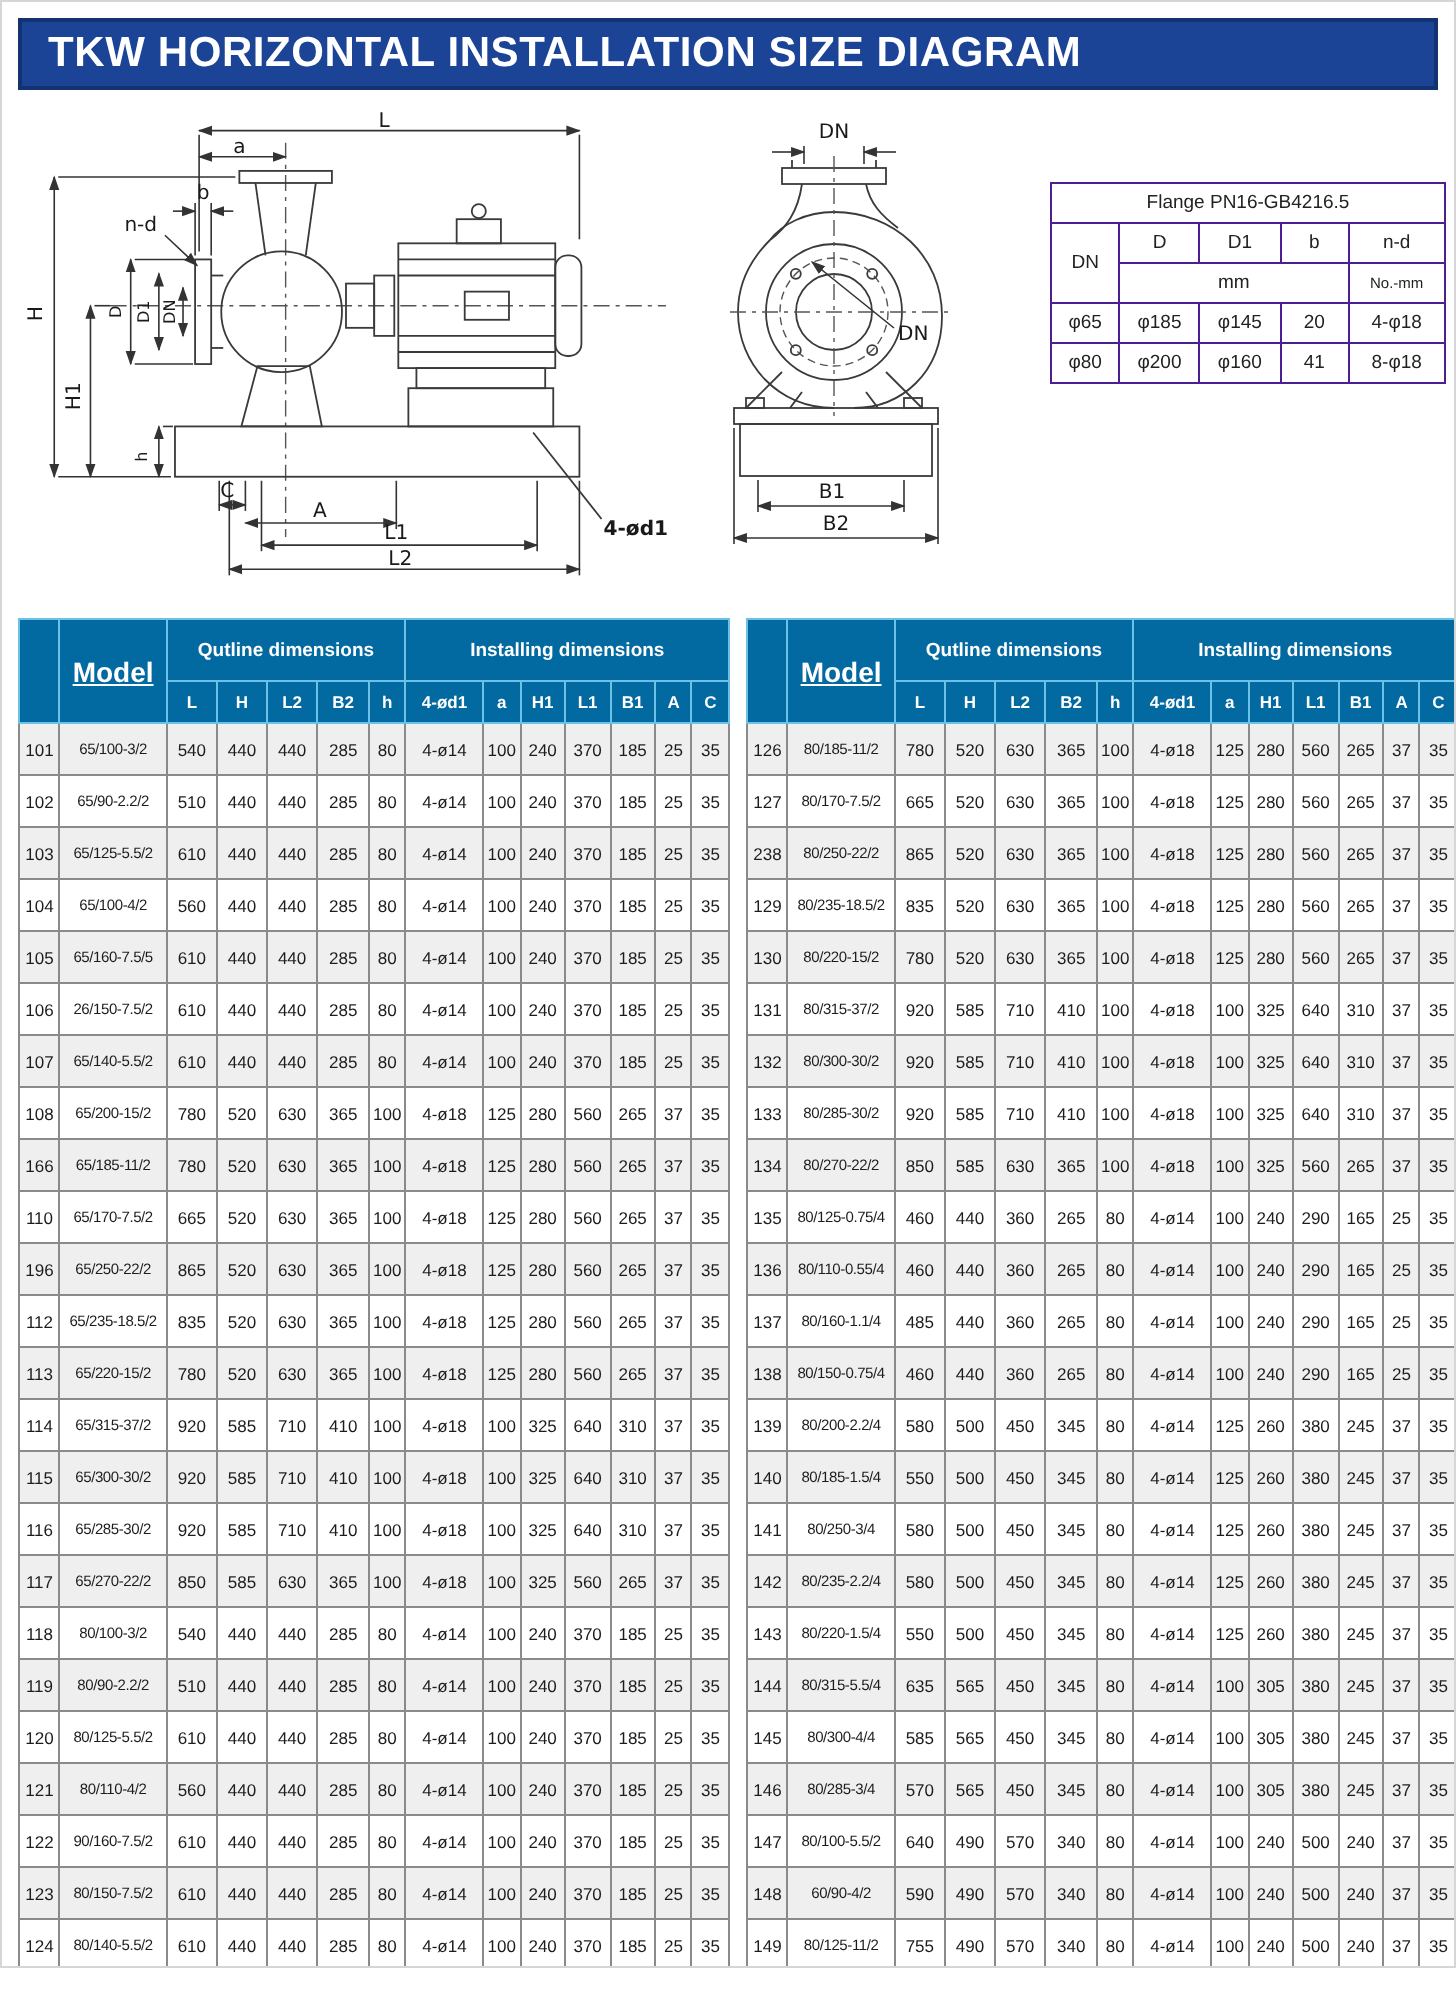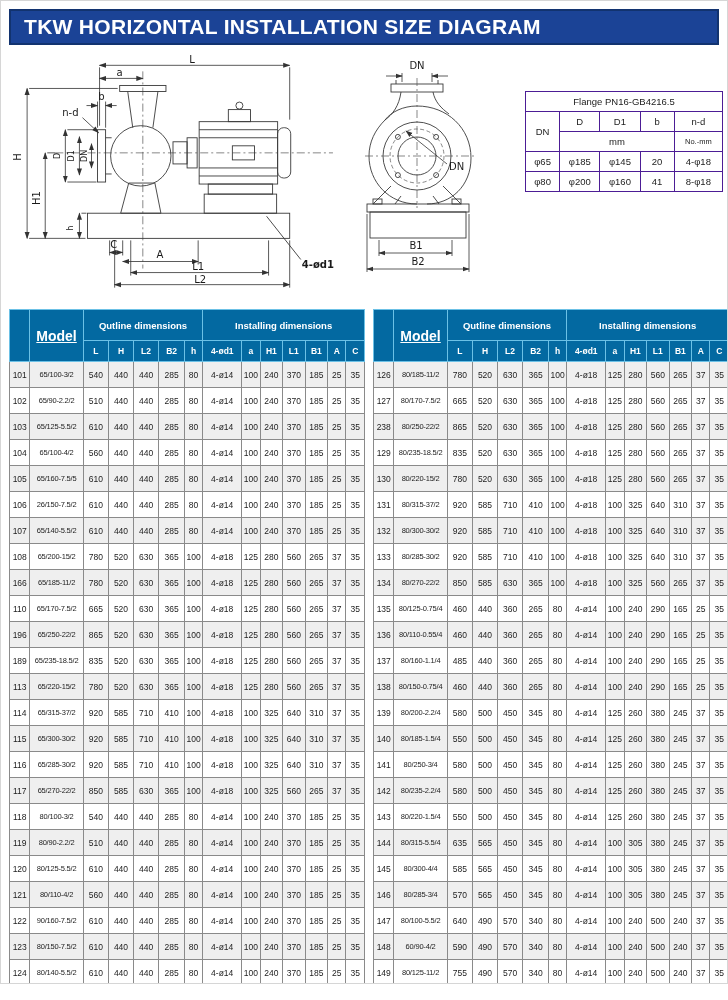--- a/index.html
+++ b/index.html
@@ -429,21 +429,21 @@
             <td>100</td>
             <td class="hv">4-ø18</td>
             <td>125</td>
             <td>280</td>
             <td>560</td>
             <td>265</td>
             <td class="hv">37</td>
             <td>35</td>
           </tr>
           <tr>
-            <td class="noc">189</td>
+            <td class="noc">112</td>
             <td class="mod">65/235-18.5/2</td>
             <td>835</td>
             <td>520</td>
             <td>630</td>
             <td>365</td>
             <td>100</td>
             <td class="hv">4-ø18</td>
             <td>125</td>
             <td>280</td>
             <td>560</td>

